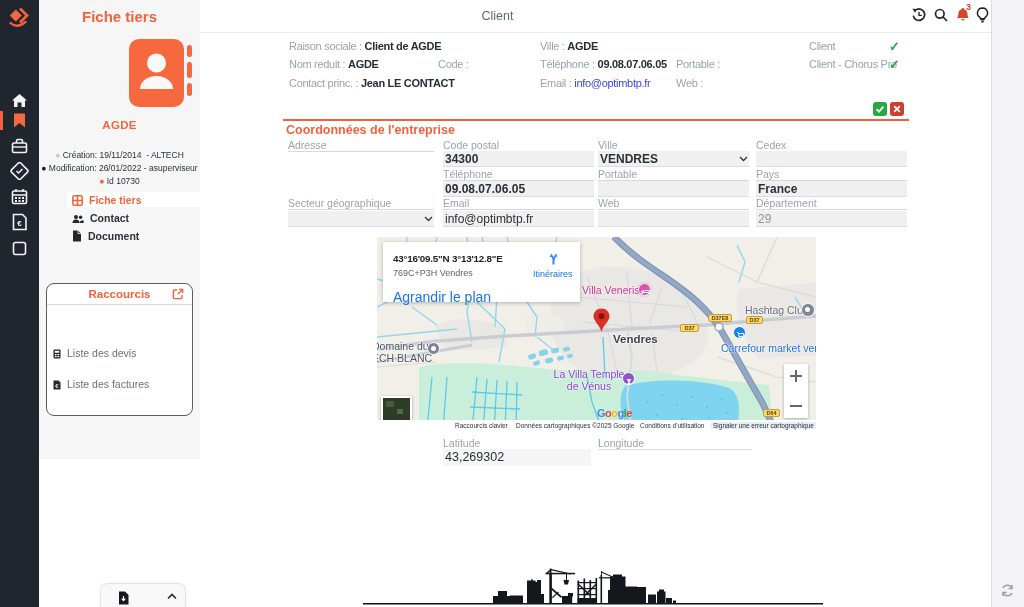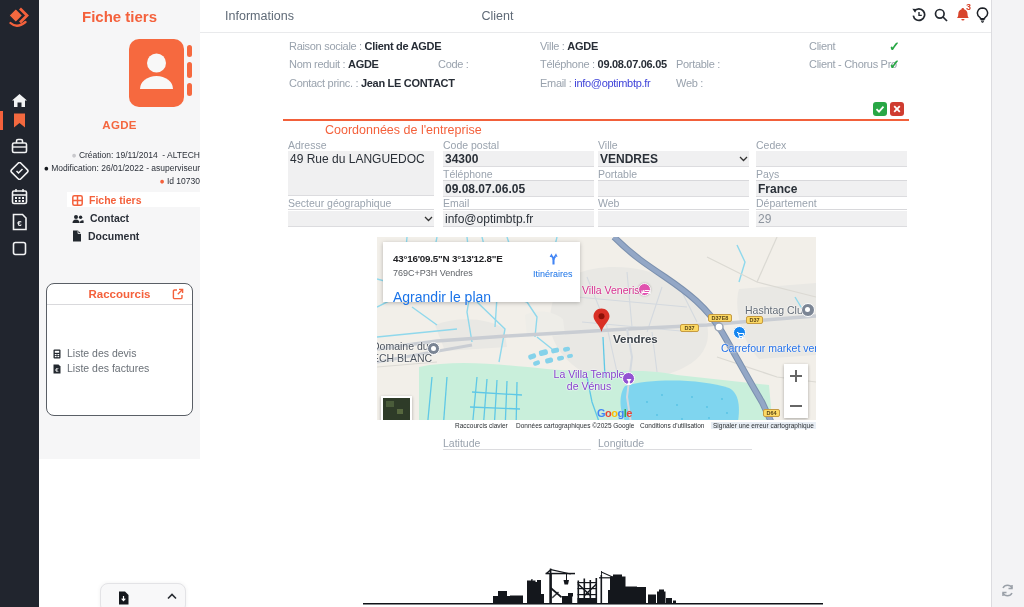--- a/index.html
+++ b/index.html
@@ -8,21 +8,21 @@
   .abs { position:absolute; }
   
   #sidebar { position:absolute; left:0; top:0; width:39px; height:607px; background:#21252e; }
   #sidebar .ic { position:absolute; left:0; width:39px; text-align:center; }
   
   #panel { position:absolute; left:39px; top:0; width:161px; height:459px; background:#f6f6f7; }
   #ptitle { position:absolute; left:0; top:8px; width:161px; text-align:center;
     color:#f4613c; font-size:15px; font-weight:bold; }
   #agde { position:absolute; left:0; top:119px; width:161px; text-align:center;
     color:#f4673f; font-size:11.5px; font-weight:bold; letter-spacing:.3px;}
-  .meta { position:absolute; width:161px; text-align:right; color:#2b3039; font-size:8.5px; white-space:nowrap; }
+  .meta { position:absolute; width:161px; text-align:center; color:#2b3039; font-size:8.5px; white-space:nowrap; }
   
   .mitem { position:absolute; left:33px; width:128px; height:18px; font-size:10.5px;
     color:#2b3039; font-weight:bold; line-height:18px; }
   .mitem svg { vertical-align:-2px; margin-right:6px; }
   
   #racc { position:absolute; left:7px; top:283px; width:147px; height:133px; background:#fff;
     border:1px solid #5a5f66; border-radius:8px; }
   #racc .hd { height:21px; border-bottom:1px solid #d9d9dc; position:relative; }
   #racc .hd .t { position:absolute; left:0; width:100%; text-align:center; top:4px;
     color:#f4613c; font-size:11.5px; font-weight:bold; }
@@ -37,21 +37,21 @@
     font-size:12.5px; color:#5f6a77; }
   .tab.active { background:#e8f1f8; color:#20262e; font-weight:bold;
     border-bottom:2px solid #414b5c; }
   
   .srow { position:absolute; font-size:11px; letter-spacing:-0.3px; color:#99a2ad; white-space:nowrap; }
   .srow b { color:#272d36; font-weight:bold; }
   .blue { color:#3f43d9; }
   .gcheck { color:#28a745; font-weight:bold; }
   
   #oline { position:absolute; left:83px; top:119px; width:626px; height:2px; background:#f2603a; }
-  #ftitle { position:absolute; left:86px; top:123px; color:#f4613c; font-size:12.5px; font-weight:normal;margin-left:39px; }
+  #ftitle { position:absolute; left:86px; top:123px; color:#f4613c; font-size:12.5px; font-weight:bold; }
   .flabel { position:absolute; height:13px; line-height:12px; font-size:10.5px; color:#9aa3ae;
     border-bottom:1px solid #d8d8db; }
   .ffield { position:absolute; height:16px; background:#f0f0f1; border-bottom:1px solid #dcdcdf;
     font-size:12px; color:#2a3038; font-weight:bold; line-height:16px; padding-left:2px; white-space:nowrap;}
   .ffield.nrm { font-weight:normal; }
   
   .llabel { position:absolute; height:13px; line-height:12px; font-size:10.5px; color:#9aa3ae; border-bottom:1px solid #dcdcdf;}
   .lfield { position:absolute; height:17px; background:#f5f5f6; font-size:12.5px; color:#2a3038;
     line-height:17px; font-weight:500; padding-left:2px;}
   
@@ -162,41 +162,40 @@
           <rect x="1.8" y="1.8" width="4.4" height="2" fill="#fff"></rect>
           <g fill="#fff">
             <rect x="1.8" y="5" width="1.2" height="1.2"></rect>
             <rect x="3.4" y="5" width="1.2" height="1.2"></rect>
             <rect x="5" y="5" width="1.2" height="1.2"></rect>
             <rect x="1.8" y="7" width="1.2" height="1.2"></rect>
             <rect x="3.4" y="7" width="1.2" height="1.2"></rect>
             <rect x="5" y="7" width="1.2" height="1.2"></rect>
           </g>
         </svg>Liste des devis</div>
-    <div class="ritem" style="top:42px">
+    <div class="ritem" style="top:58px">
       <svg width="8" height="10" viewBox="0 0 8 10" style="vertical-align:-2px;margin-right:6px">
           <path d="M0.5 0.5 h5 l2,2 v7 h-7 Z" fill="#23282f"></path>
           <text x="4" y="8" font-size="6" fill="#fff" text-anchor="middle">€</text>
         </svg>Liste des factures</div>
   </div>
 
   <div id="bottombox">
     <svg class="abs" style="left:17px;top:7px" width="11" height="14" viewBox="0 0 11 14">
       <path d="M1 0.5 h6 l3.5,3.5 v9.5 h-9.5 Z" fill="#15181d"></path>
       <path d="M5.5 5 v4.5 M3.7 7.7 l1.8,2 l1.8,-2" stroke="#fff" stroke-width="1.2" fill="none"></path>
     </svg>
     <svg class="abs" style="right:8px;top:9px" width="10" height="7" viewBox="0 0 10 7">
       <path d="M1 5.5 L5 1.5 L9 5.5" fill="none" stroke="#272b31" stroke-width="1.6"></path>
     </svg>
   </div>
 </div>
 
 <div id="content">
   <div id="tabs">
-    <div class="tab" style="left:0;width:119px">Informations</div>
     <div class="tab" style="left:238px;width:119px">Client</div>
 
     <svg class="abs" style="left:712px;top:8px" width="14" height="14" viewBox="0 0 14 14">
       <path d="M2.4 3.2 A5.7 5.7 0 1 1 1.3 7.6" fill="none" stroke="#23282f" stroke-width="1.7"></path>
       <path d="M0.3 0.8 L4.4 1 L3.2 4.8 Z" fill="#23282f"></path>
       <path d="M7 4 V7.4 H9.8" fill="none" stroke="#23282f" stroke-width="1.4"></path>
     </svg>
     <svg class="abs" style="left:734px;top:8px" width="14" height="14" viewBox="0 0 14 14">
       <circle cx="5.8" cy="5.8" r="4.3" fill="none" stroke="#23282f" stroke-width="1.7"></circle>
       <path d="M9 9 L13 13" stroke="#23282f" stroke-width="1.7"></path>
@@ -232,21 +231,20 @@
       </svg></div>
   <div class="abs" style="left:690px;top:102px;width:14px;height:14px;background:#cf3c30;border-radius:3px">
     <svg width="14" height="14" viewBox="0 0 14 14">
         <path d="M4.2 4.2 L9.8 9.8 M9.8 4.2 L4.2 9.8" stroke="#fff" stroke-width="1.8"></path>
       </svg></div>
 
   <div id="oline"></div>
   <div id="ftitle">Coordonnées de l'entreprise</div>
 
   <div class="flabel" style="left:88px;top:139px;width:146px">Adresse</div>
-  <div class="ffield nrm" style="left:88px;top:151px;width:146px;height:45px">49 Rue du LANGUEDOC</div>
   <div class="flabel" style="left:243px;top:139px;width:151px">Code postal</div>
   <div class="ffield" style="left:243px;top:151px;width:151px">34300</div>
   <div class="flabel" style="left:398px;top:139px;width:151px">Ville</div>
   <div class="ffield" style="left:398px;top:151px;width:151px">VENDRES</div>
   <svg class="abs" style="left:539px;top:156px" width="9" height="6" viewBox="0 0 9 6">
       <path d="M1 1 L4.5 4.5 L8 1" fill="none" stroke="#333" stroke-width="1.3"></path>
     </svg>
   <div class="flabel" style="left:556px;top:139px;width:151px">Cedex</div>
   <div class="ffield" style="left:556px;top:151px;width:151px"></div>
 
@@ -434,20 +432,21 @@
 
     <div id="attrib">
       <span style="position:absolute;left:78px;top:2px">Raccourcis clavier</span>
       <span style="position:absolute;left:139px;top:2px">Données cartographiques ©2025 Google</span>
       <span style="position:absolute;left:263px;top:2px">Conditions d'utilisation</span>
       <span style="position:absolute;left:334px;top:2px;background:#e8eef5;padding:0 2px">Signaler une erreur cartographique</span>
     </div>
   </div>
 
   <div class="llabel" style="left:243px;top:437px;width:148px">Latitude</div>
+  <div class="lfield" style="left:243px;top:449px;width:148px">43,269302</div>
   <div class="llabel" style="left:398px;top:437px;width:154px">Longitude</div>
 
   <svg class="abs" style="left:163px;top:563px" width="460" height="42" viewBox="0 0 460 42">
     <path d="M0 40.8 H460" stroke="#101318" stroke-width="1.4"></path>
     <g fill="#14171c">
       <path d="M130 41 V33 h5 V28 h9 V33 h4 V36 h-1 V32.5 h13 V41 Z"></path>
       <path d="M164 41 V17.5 h4 l0.5,-1.5 h1 V17.5 h3 V19 h1.5 V17 h4 V31 h3 V41 Z"></path>
       <rect x="186.3" y="10.5" width="2.6" height="30.5"></rect>
       <rect x="186.8" y="5.5" width="1.6" height="5.5"></rect>
       <rect x="182.5" y="9.8" width="29.5" height="1.5"></rect>

